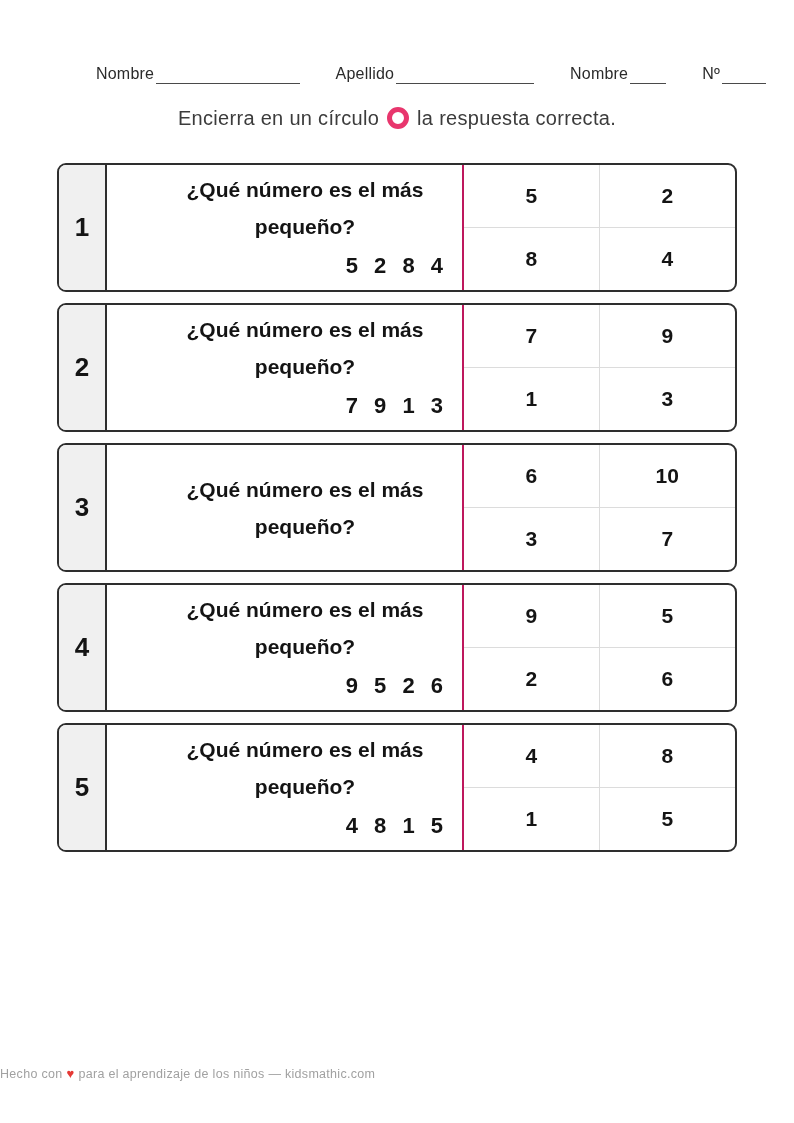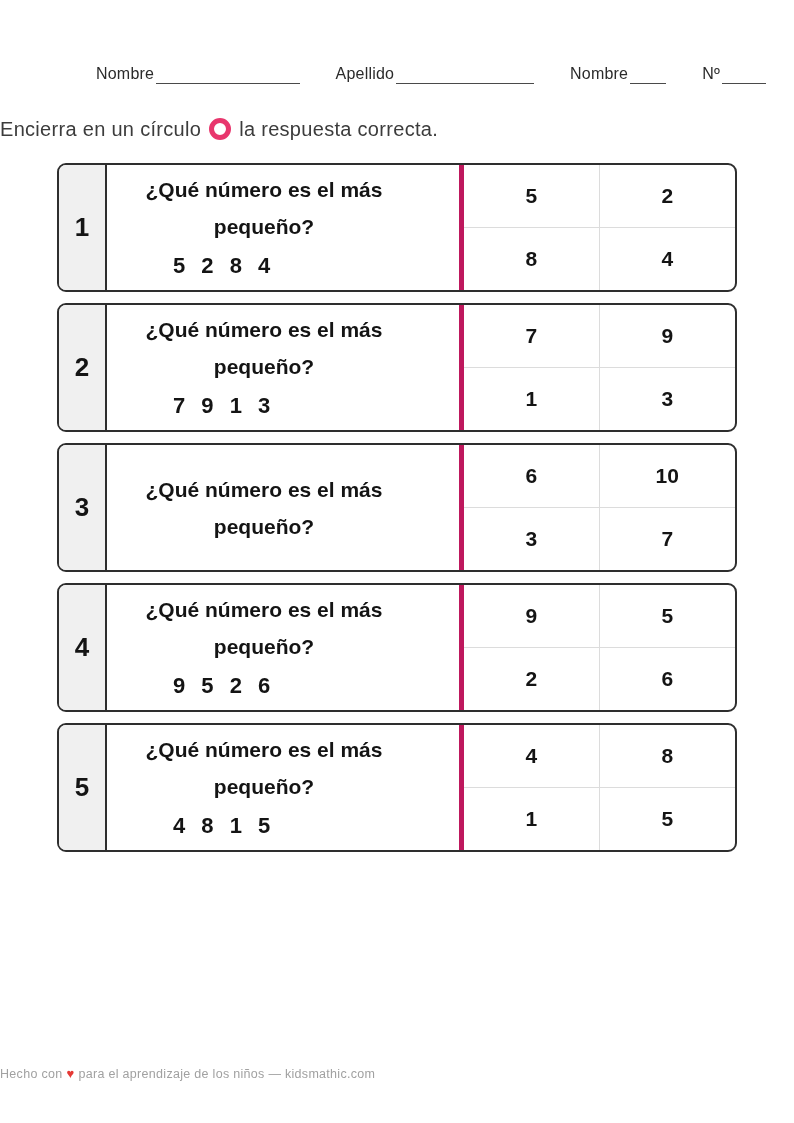--- a/index.html
+++ b/index.html
@@ -25,21 +25,22 @@
     border-bottom:1.4px solid #4a4a4a;
     height:17px; margin-left:2px;
   }
   .hline-nombre { flex:1.04; }
   .hline-apellido { flex:1; }
   .hline-clase { width:36px; }
   .hline-num { width:44px; }
 
   
   .instruction {
-    position:absolute; top:118px; left:0; width:100%;
+    position:absolute; top:107px; left:0; width:100%;
+    text-align:center;
     font-size:20px; color:#3c3c3c; letter-spacing:0.3px;
   }
   .circle-icon {
     display:inline-block;
     width:22px; height:22px;
     border:5.5px solid #e8366d;
     border-radius:50%;
     vertical-align:-4px;
     margin:0 8px;
   }
@@ -57,23 +58,23 @@
   }
   .card-num {
     width:48px; flex:0 0 48px;
     background:#f0f0f0;
     border-right:2px solid #2e2e2e;
     display:flex; align-items:center; justify-content:center;
     font-size:26px; font-weight:bold; color:#141414;
   }
   .card-q {
     width:357px; flex:0 0 357px;
-    border-right:5px solid #be185d;
+    border-right:2px solid #be185d;
     display:flex; flex-direction:column;
-    align-items:flex-start; justify-content:center;
+    align-items:flex-end; justify-content:center;
     padding:4px 18px;
   }
   .q-prompt {
     max-width:278px;
     text-align:center;
     font-size:21px; font-weight:bold; color:#141414;
     line-height:37px;
   }
   .q-seq {
     margin-top:3px;

